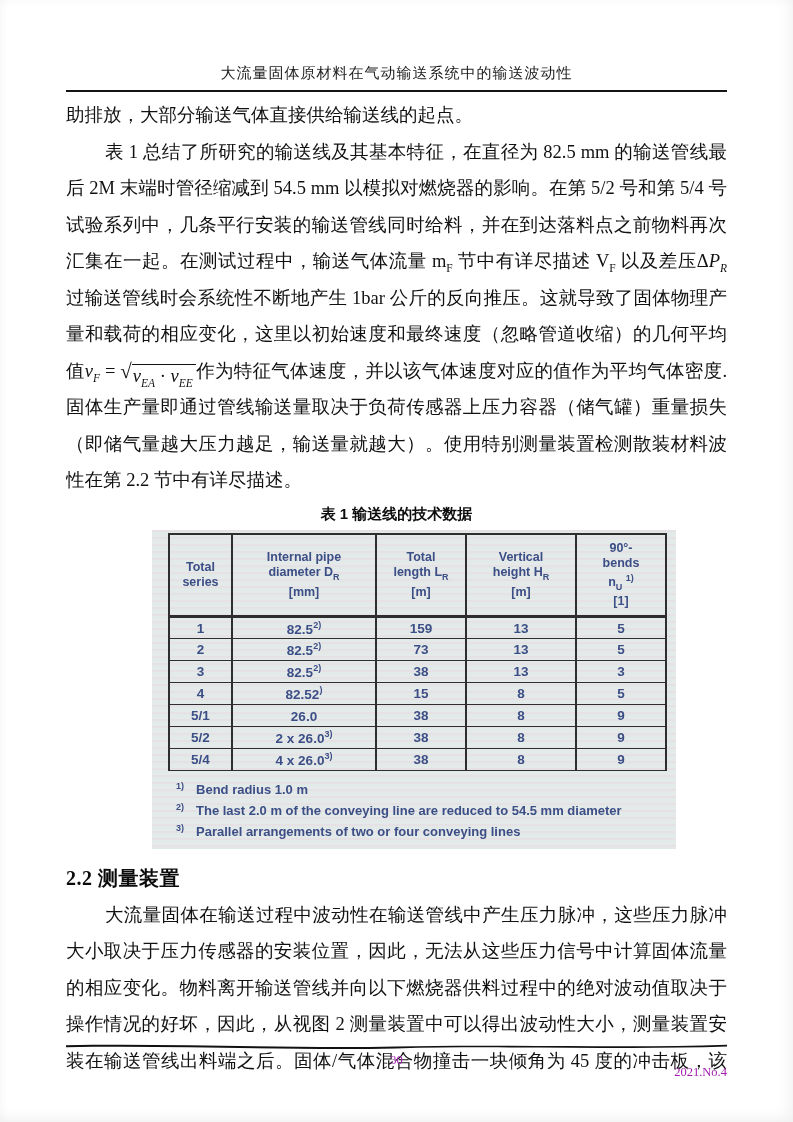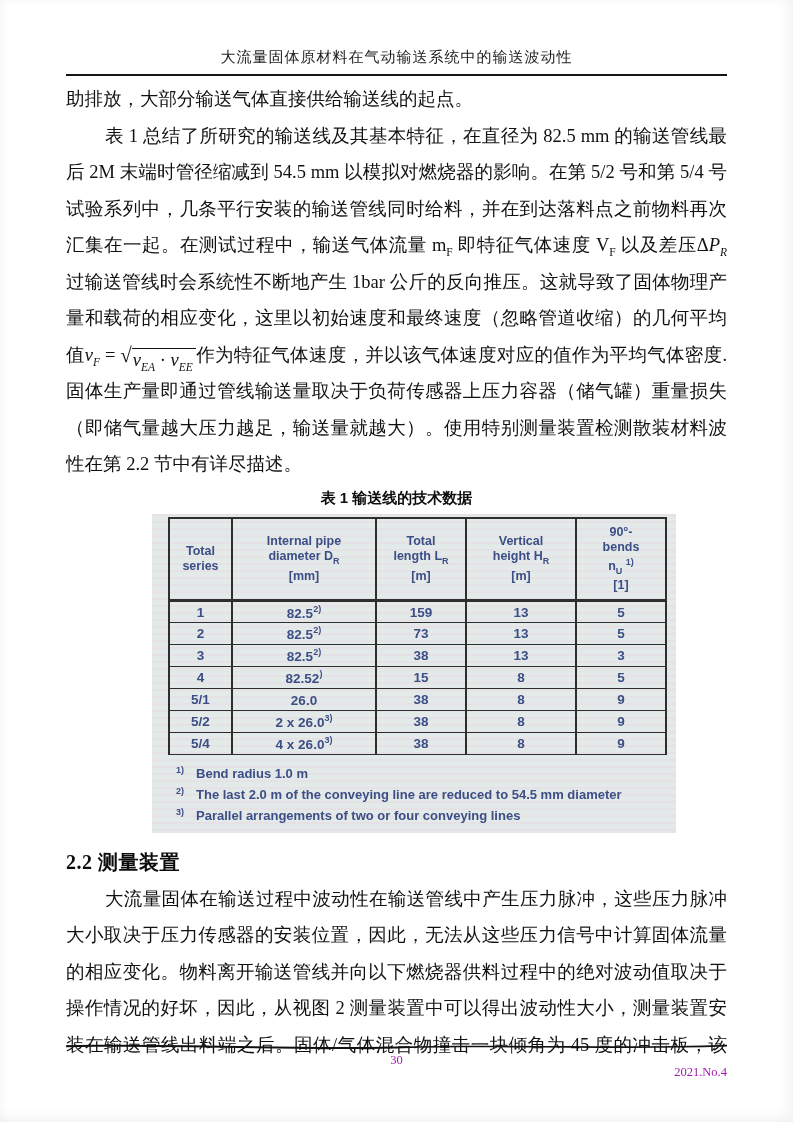--- a/index.html
+++ b/index.html
@@ -3,21 +3,21 @@
 <meta charset="utf-8">
 <style>
   * { margin:0; padding:0; box-sizing:border-box; }
   html,body { background:#e9e9e6; }
   .page {
     width:793px; height:1122px; margin:0 auto; position:relative;
     background:#ffffff; overflow:hidden; color:#111;
     font-family:"Liberation Serif","DejaVu Serif",serif;
     box-shadow: inset -4px -4px 14px rgba(0,0,0,0.05), inset 2px 0 8px rgba(0,0,0,0.02);
   }
-  .content { padding:48px 66px 0 66px; }
+  .content { padding:64px 66px 0 66px; }
   .running-head { text-align:center; font-size:15px; letter-spacing:1px; color:#1c1c1c; }
   .head-rule { border-bottom:2.5px solid #141414; margin-top:7px; }
 
   .bodytext { margin-top:5px; font-size:18.5px; }
   .line {
     height:36.5px; line-height:36.5px; overflow:hidden;
     text-align:justify; text-align-last:justify;
   }
   .line.nojust { text-align:left; text-align-last:auto; }
   .line.indent { text-indent:39px; }
@@ -68,21 +68,21 @@
   <div class="content">
 
     <div class="running-head">大流量固体原材料在气动输送系统中的输送波动性</div>
     <div class="head-rule"></div>
 
     <div class="bodytext">
       <div class="line nojust">助排放，大部分输送气体直接供给输送线的起点。</div>
       <div class="line indent">表 1 总结了所研究的输送线及其基本特征，在直径为 82.5 mm 的输送管线最</div>
       <div class="line">后 2M 末端时管径缩减到 54.5 mm 以模拟对燃烧器的影响。在第 5/2 号和第 5/4 号</div>
       <div class="line">试验系列中，几条平行安装的输送管线同时给料，并在到达落料点之前物料再次</div>
-      <div class="line"><span>汇集在一起。在测试过程中，输送气体流量 m</span><sub>F</sub><span> 即特征气体速度 V</span><sub>F</sub><span> 以及差压Δ</span><span class="iv">P</span><sub class="iv">R</sub></div>
+      <div class="line"><span>汇集在一起。在测试过程中，输送气体流量 m</span><sub>F</sub><span> 节中有详尽描述 V</span><sub>F</sub><span> 以及差压Δ</span><span class="iv">P</span><sub class="iv">R</sub></div>
       <div class="line">过输送管线时会系统性不断地产生 1bar 公斤的反向推压。这就导致了固体物理产</div>
       <div class="line">量和载荷的相应变化，这里以初始速度和最终速度（忽略管道收缩）的几何平均</div>
       <div class="line"><span>值</span><span class="iv">v</span><sub class="iv">F</sub><span> = </span><span class="sqrt">√</span><span class="rad"><span class="iv">v</span><sub class="iv">EA</sub><span> · </span><span class="iv">v</span><sub class="iv">EE</sub></span><span>作为特征气体速度，并以该气体速度对应的值作为平均气体密度.</span></div>
       <div class="line">固体生产量即通过管线输送量取决于负荷传感器上压力容器（储气罐）重量损失</div>
       <div class="line">（即储气量越大压力越足，输送量就越大）。使用特别测量装置检测散装材料波动</div>
       <div class="line nojust">性在第 2.2 节中有详尽描述。</div>
     </div>
 
     <div class="caption">表 1  输送线的技术数据</div>
 

